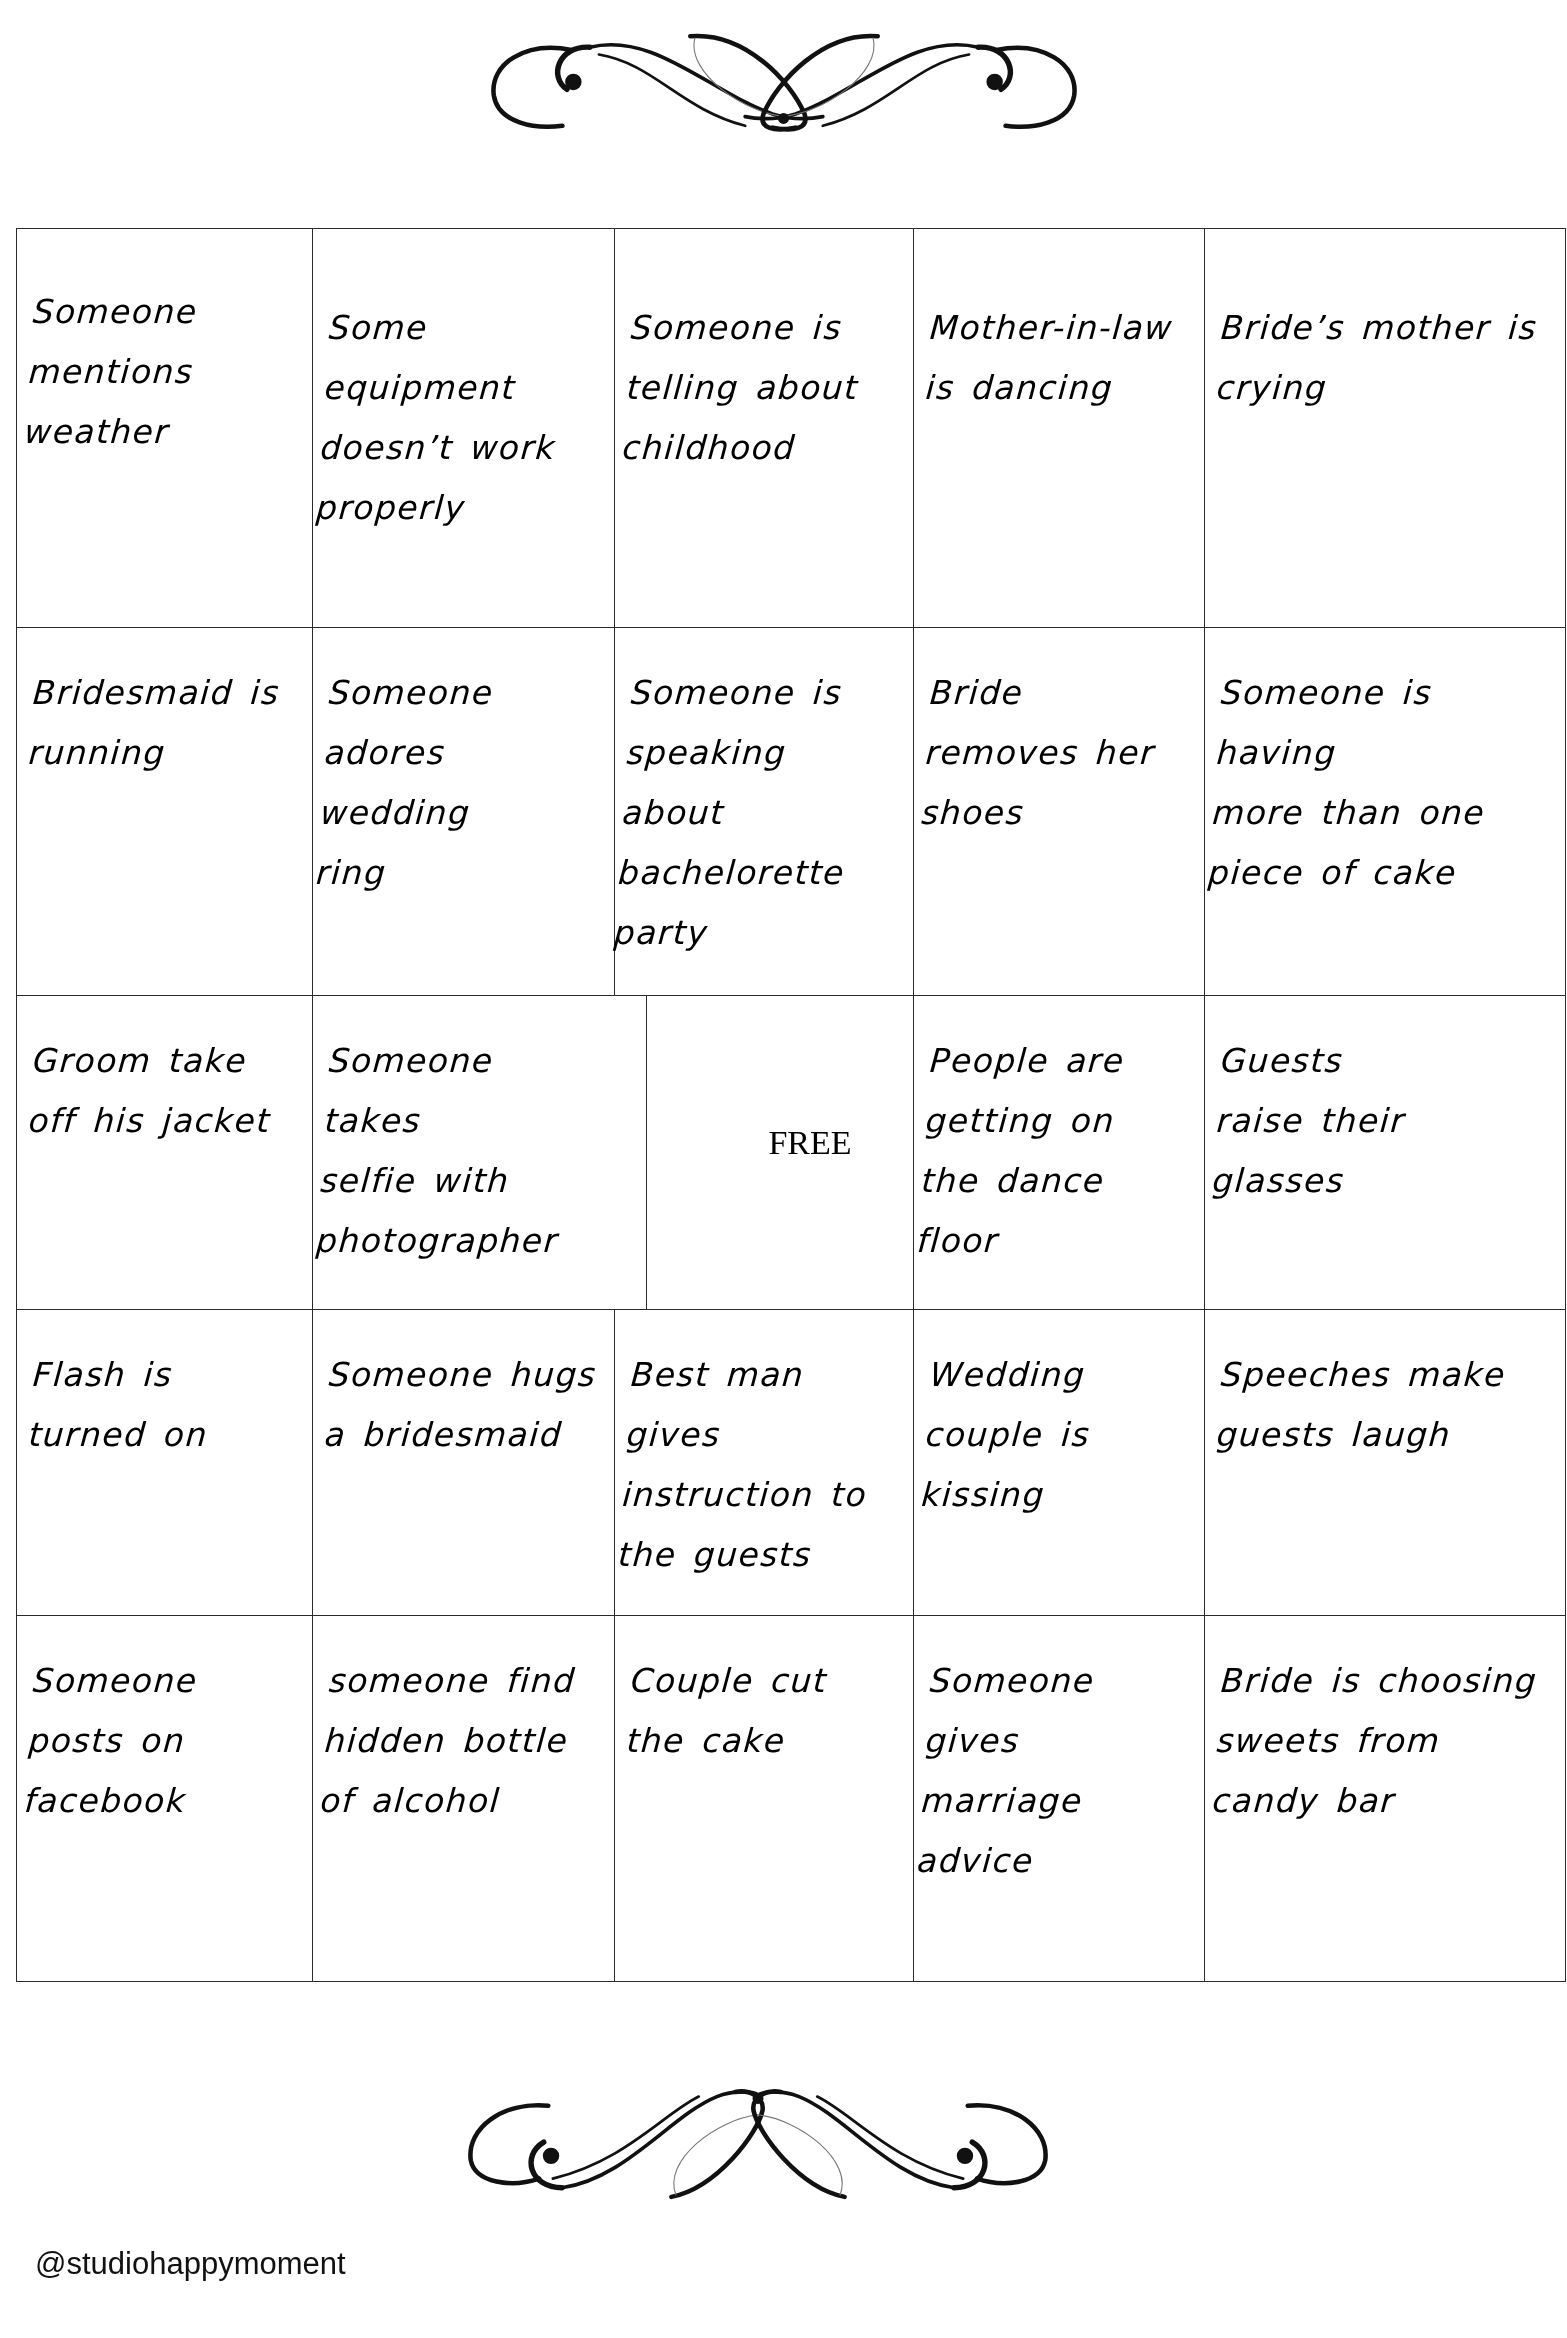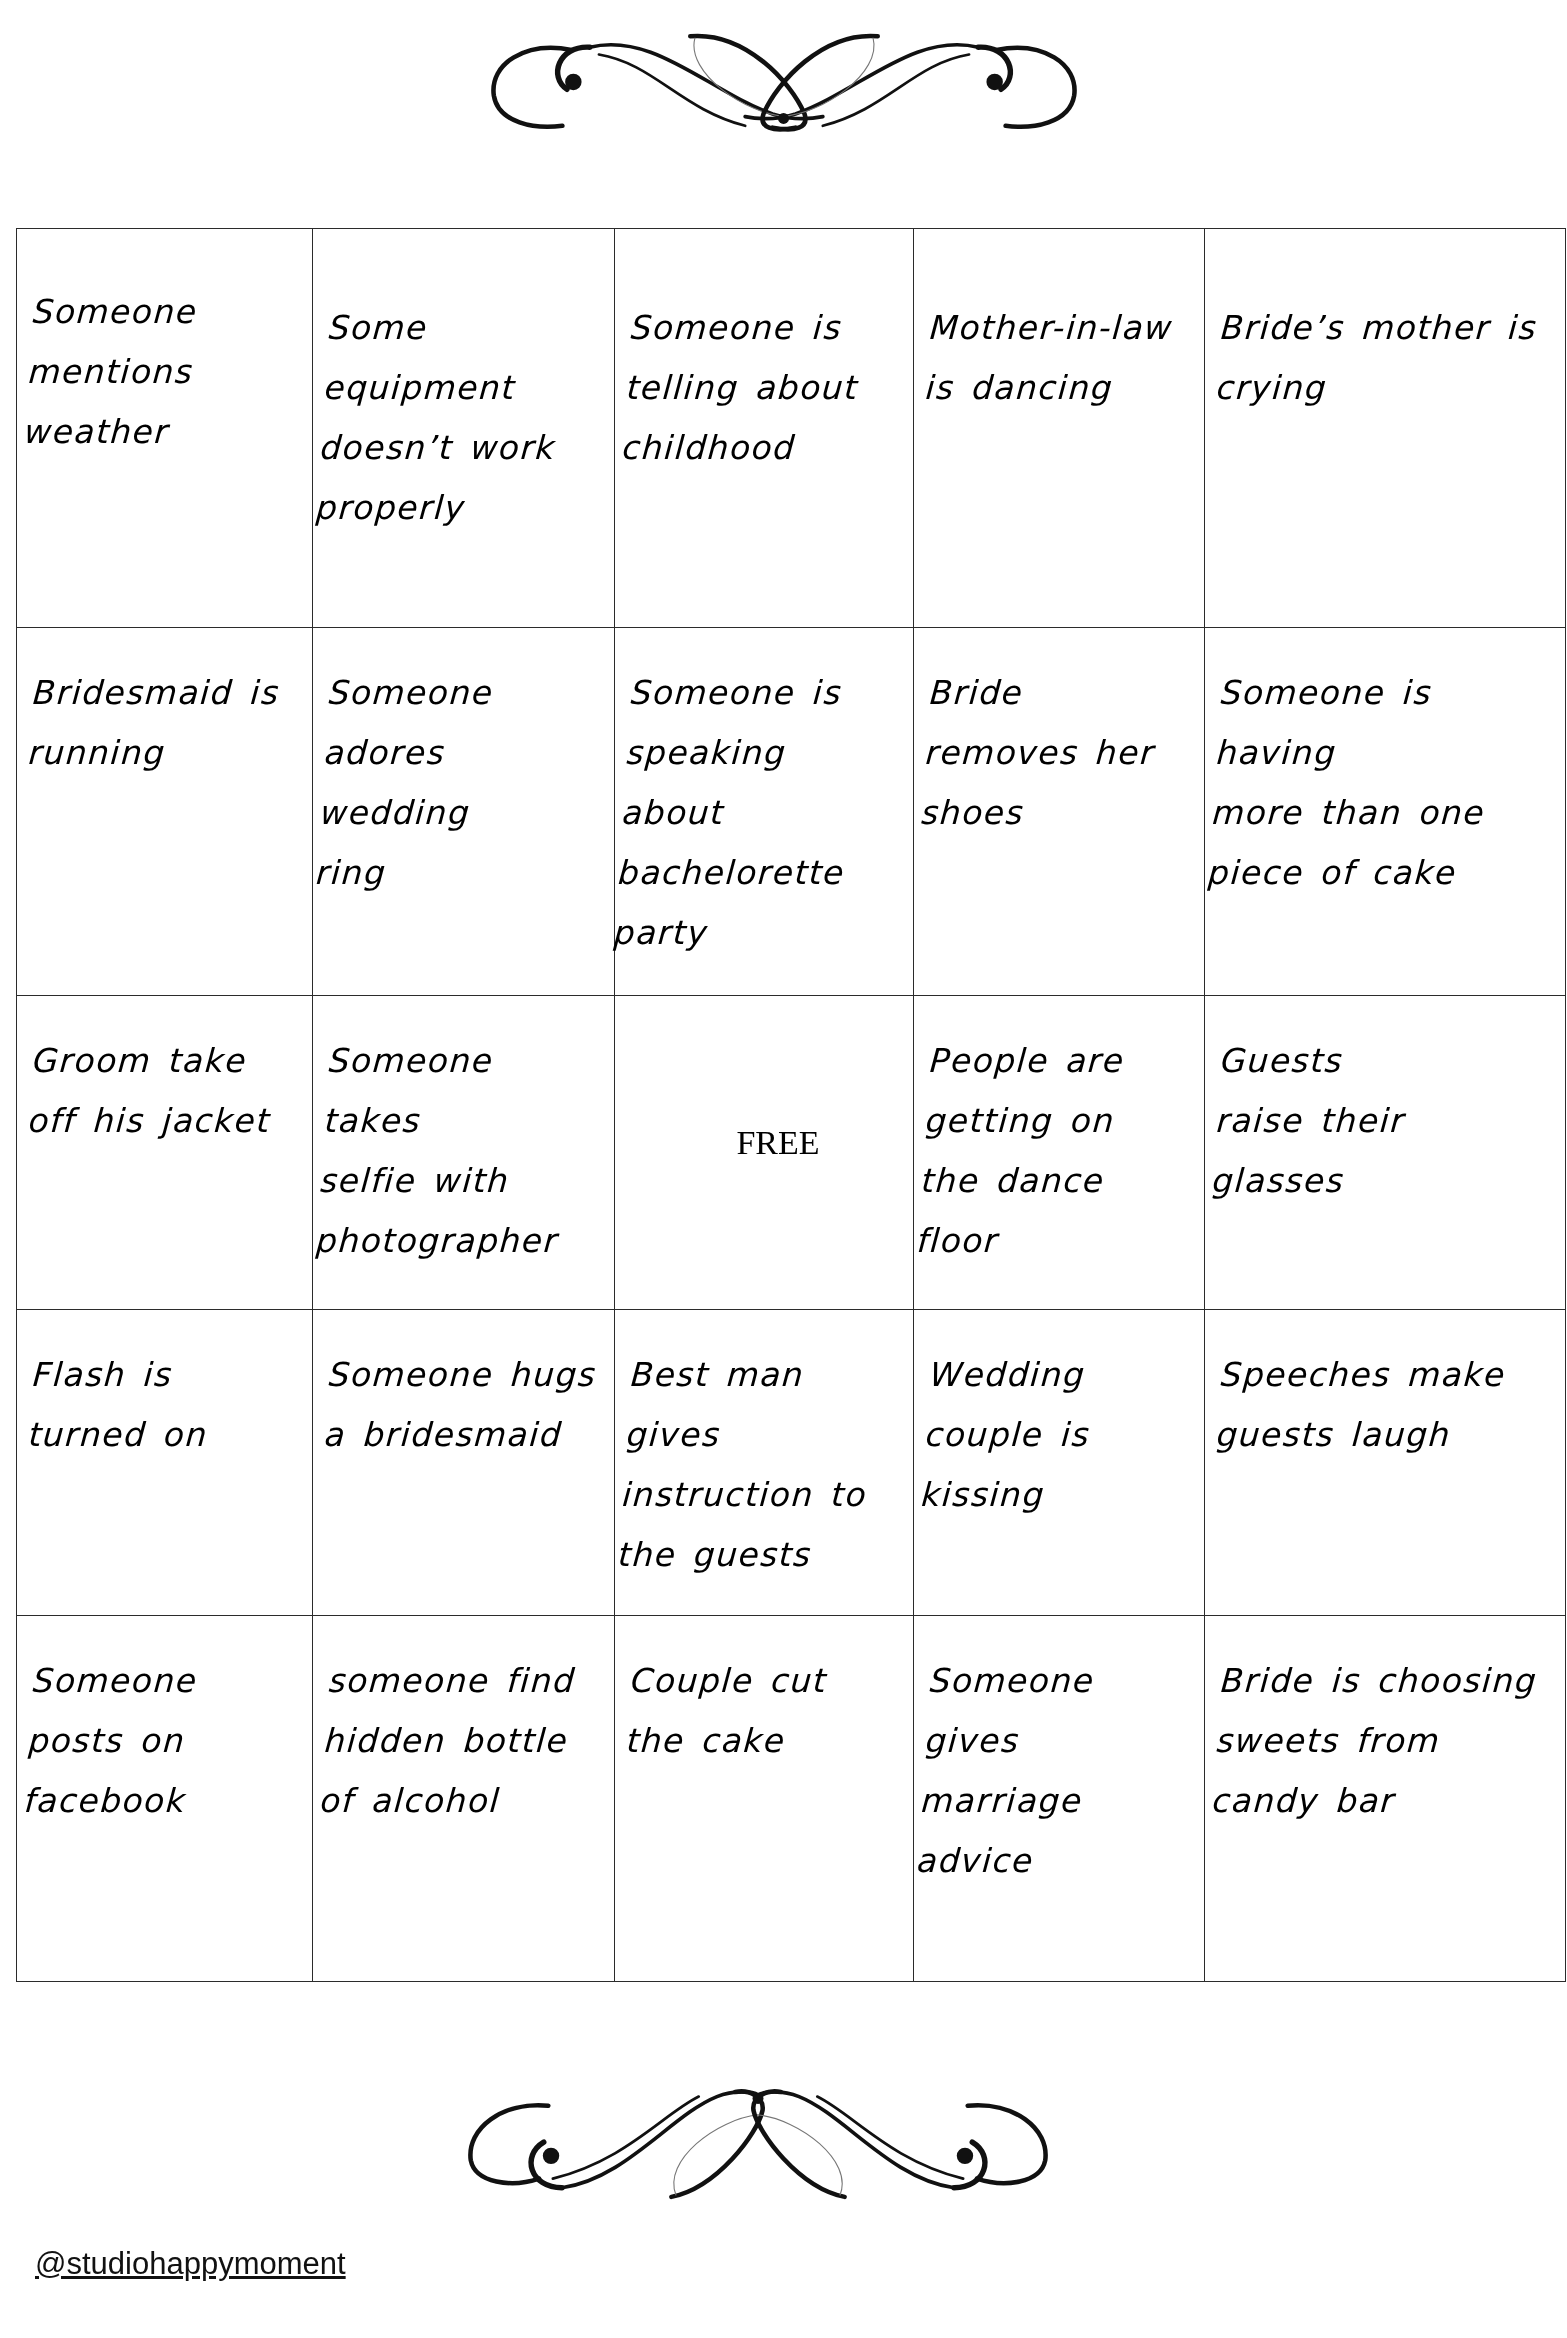--- a/index.html
+++ b/index.html
@@ -68,21 +68,20 @@
       font-size: 34px;
       letter-spacing: 0px;
     }
     .footer-text {
       position: absolute;
       left: 35px;
       top: 2246px;
       font-family: "Liberation Sans", sans-serif;
       font-size: 31px;
       color: #111;
-      text-decoration: underline;
     }
   </style>
 </head>
 <body>
 
 <div class="ornament" id="orn-top">
   <svg viewBox="0 0 685 130">
     <g fill="none" stroke="#111" stroke-linecap="round">
 
       <path d="M110 25 C60 15 20 40 25 75 C30 105 70 112 100 108" stroke-width="5"></path>
@@ -169,21 +168,21 @@
   <div class="bingo-row row-border" style="top:766px;height:314px;">
     <div class="cell first" style="left:0;width:295px;">
       <div class="cell-text" style="margin-top:35px;">Groom take
 off his jacket</div>
     </div>
     <div class="cell" style="left:295px;width:302px;">
       <div class="cell-text" style="margin-top:35px;">Someone takes
 selfie with
 photographer</div>
     </div>
-    <div class="cell" style="left:597px;width:328px;">
+    <div class="cell" style="left:629px;width:328px;">
       <div class="free-text" style="top:128px;">FREE</div>
     </div>
     <div class="cell" style="left:896px;width:291px;">
       <div class="cell-text" style="margin-top:35px;">People are
 getting on
 the dance
 floor</div>
     </div>
     <div class="cell" style="left:1187px;width:361px;">
       <div class="cell-text" style="margin-top:35px;">Guests

